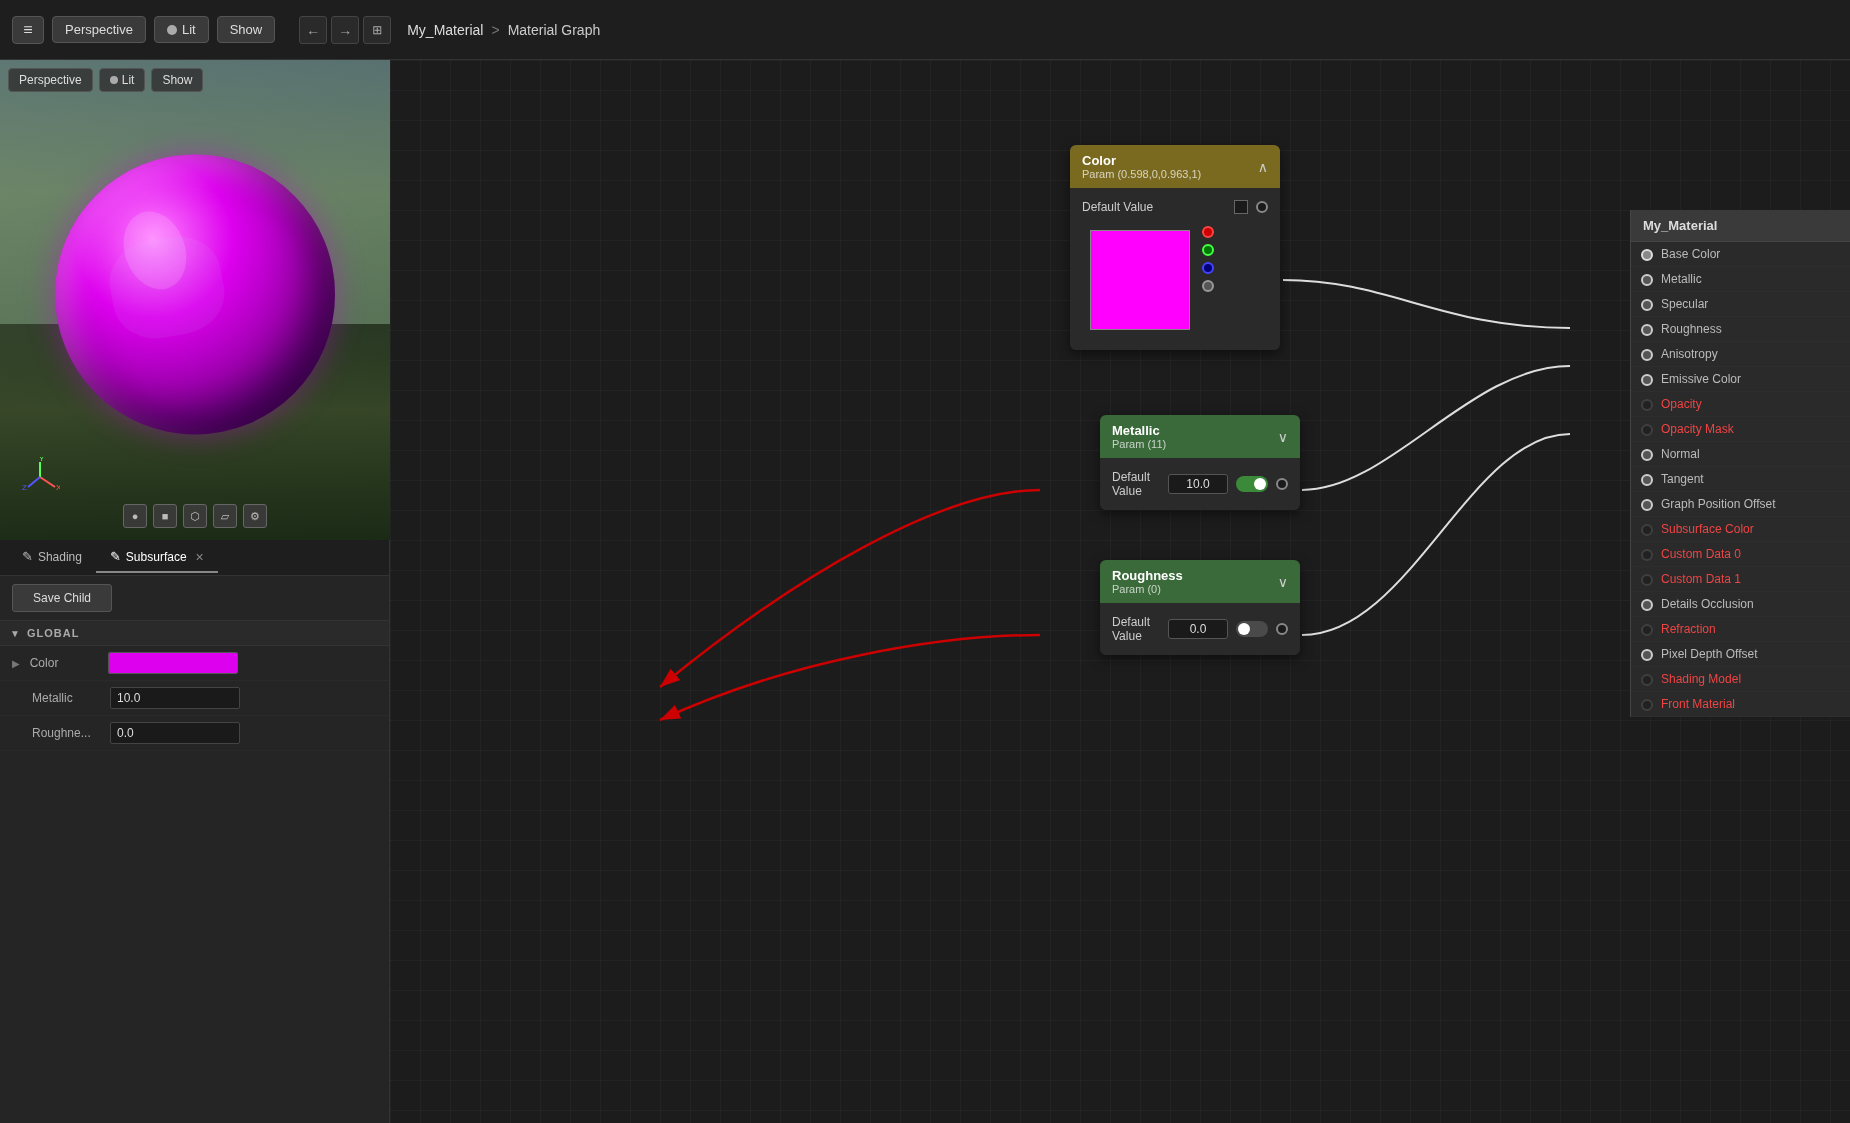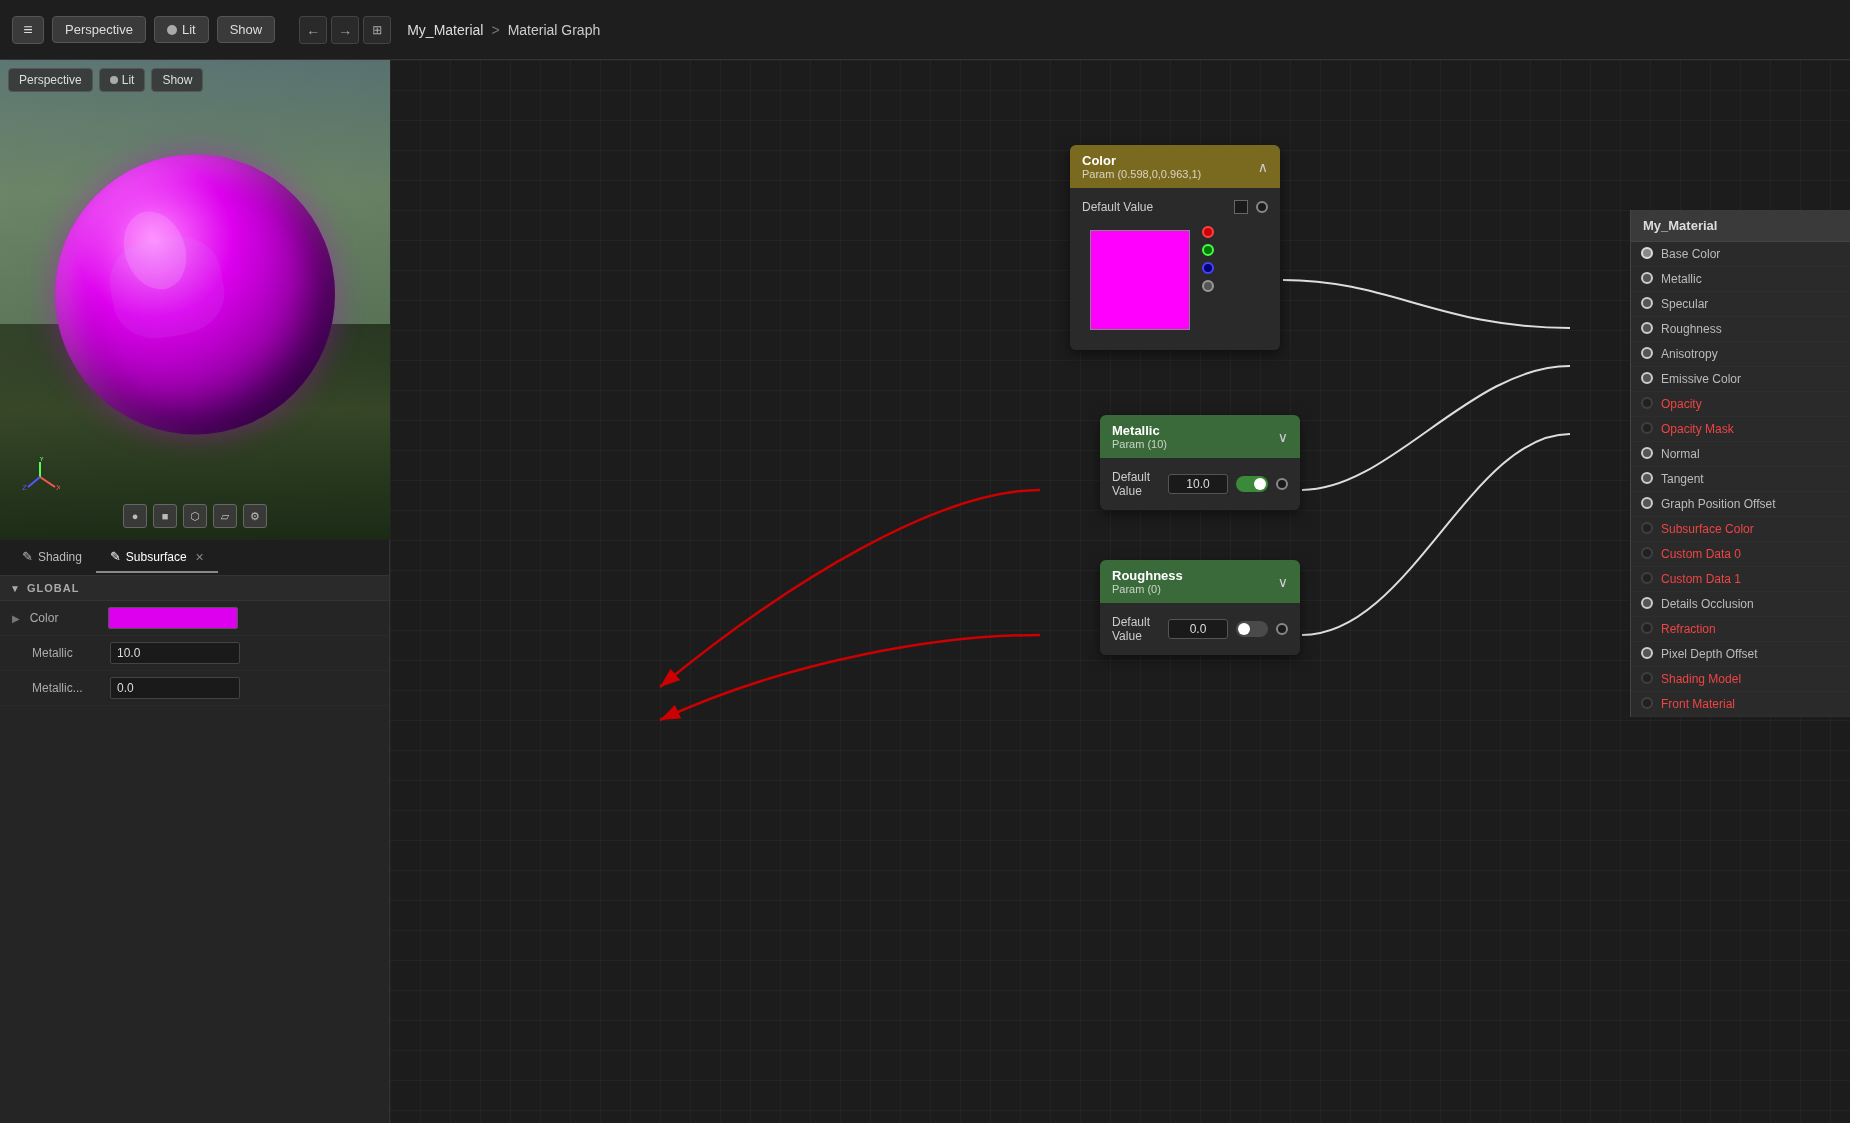--- a/index.html
+++ b/index.html
@@ -424,21 +424,21 @@
     .material-node-header {
       background: #3a3a3a;
       padding: 8px 12px;
       font-size: 13px;
       font-weight: bold;
       color: #ddd;
       border-bottom: 1px solid #444;
     }
     .material-pin-row {
       display: flex;
-      align-items: flex-start;
+      align-items: flex-end;
       padding: 5px 10px;
       gap: 8px;
       font-size: 12px;
       border-bottom: 1px solid #2e2e2e;
     }
     .pin-dot {
       width: 12px;
       height: 12px;
       border-radius: 50%;
       border: 2px solid #888;
@@ -560,20 +560,23 @@
           <span style="font-size:13px;">✎</span>
           <span>Shading</span>
         </div>
         <div class="details-tab active">
           <span style="font-size:13px;">✎</span>
           <span>Subsurface</span>
           <span class="tab-close">×</span>
         </div>
       </div>
 
+      <div class="details-actions">
+        <button class="save-child-btn">Save Child</button>
+      </div>
 
       <div class="details-content scrollbar">
         <div class="section-header">
           <span class="section-arrow">▼</span>
           <span>GLOBAL</span>
         </div>
 
         <div class="param-row">
           <span class="param-expand">▶</span>
           <span class="param-label">Color</span>
@@ -581,21 +584,21 @@
         </div>
 
         <div class="param-row">
           <span style="min-width:12px;display:inline-block;"></span>
           <span class="param-label">Metallic</span>
           <input class="param-input" type="text" value="10.0" style="">
         </div>
 
         <div class="param-row">
           <span style="min-width:12px;display:inline-block;"></span>
-          <span class="param-label">Metallic...</span>
+          <span class="param-label">Roughne...</span>
           <input class="param-input" type="text" value="0.0" style="">
         </div>
       </div>
     </div>
   </div>
 
   <div class="graph-area">
 
     <svg class="connections-svg">
 
@@ -643,21 +646,21 @@
             <div class="connector-right color-dot-alpha"></div>
           </div>
         </div>
       </div>
     </div>
 
     <div class="node metallic-node">
       <div class="node-header">
         <div>
           <div class="node-title">Metallic</div>
-          <div class="node-subtitle">Param (10)</div>
+          <div class="node-subtitle">Param (11)</div>
         </div>
         <button style="background:none;border:none;color:#ccc;cursor:pointer;font-size:14px;">∨</button>
       </div>
       <div class="node-body">
         <div class="node-row">
           <span class="node-label">Default Value</span>
           <input class="node-input-box" value="10.0" style="">
           <div class="toggle-btn">
               <div class="toggle-dot"></div>
             </div>

